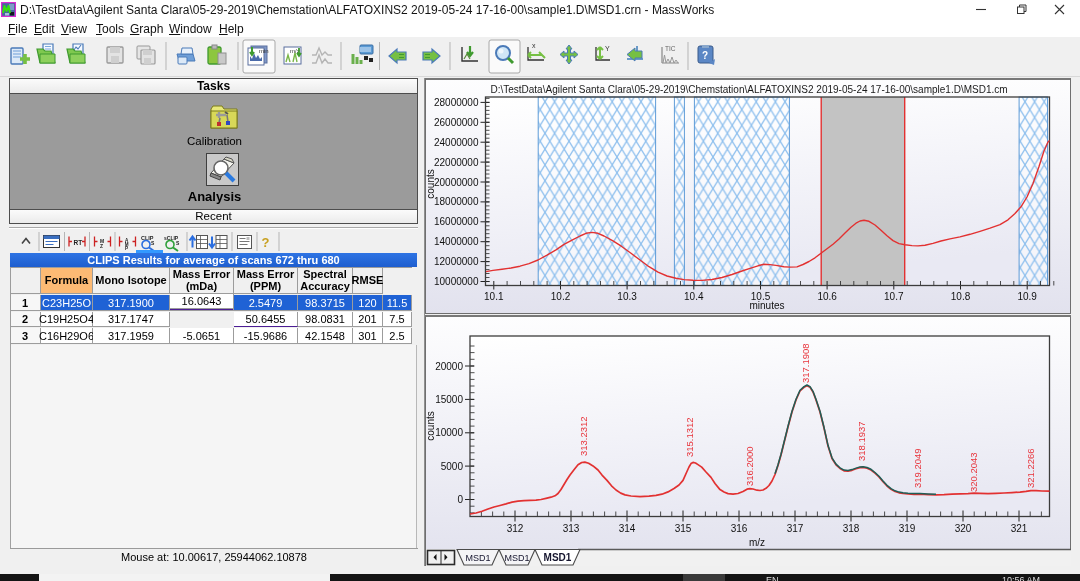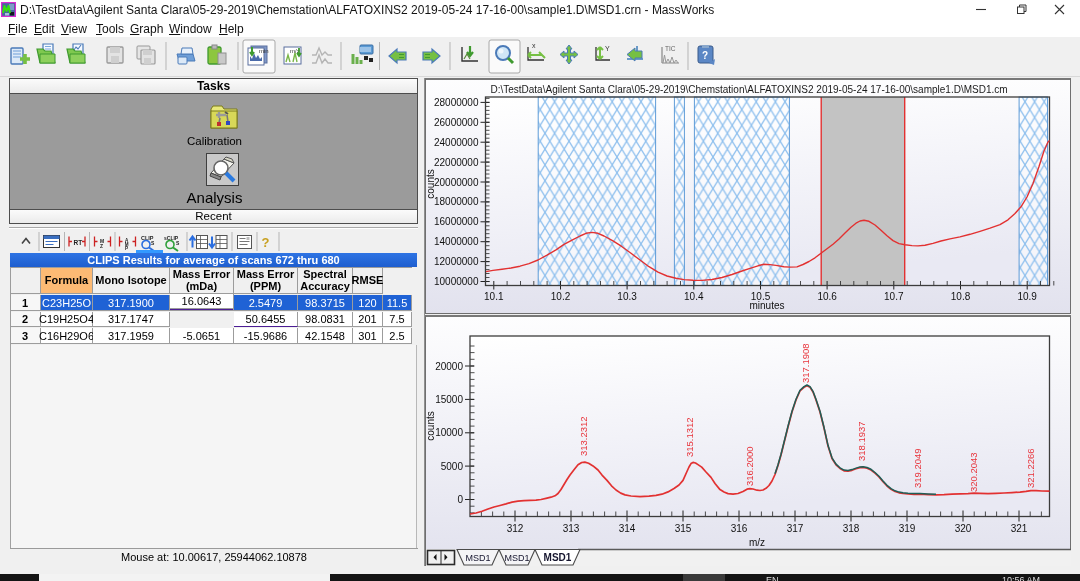--- a/index.html
+++ b/index.html
@@ -171,21 +171,21 @@
     </svg>
   <div class="abs" style="left:0;top:41px;width:409px;text-align:center;font-size:11.5px;color:#000;">Calibration</div>
   <svg style="position:absolute;left:196px;top:59px" width="33" height="33" viewBox="0 0 33 33">
       <rect x="0.5" y="0.5" width="32" height="32" fill="#c9c9c9" stroke="#3f3f3f"></rect>
       <path d="M5,20 L18,6 L28,10 L15,24 Z" fill="#f5f5ef" stroke="#555"></path>
       <path d="M18,6 L28,10 L26,6 L20,4 Z" fill="#d8d8c8" stroke="#555"></path>
       <path d="M5,20 L15,24 L14,27 L4,23 Z" fill="#888" stroke="#444"></path>
       <circle cx="15" cy="15" r="7" fill="#ffffff" stroke="#666" stroke-width="1.6"></circle>
       <path d="M20,20 L28,28" stroke="#2a7ae0" stroke-width="4"></path>
     </svg>
-  <div class="abs" style="left:0;top:95px;width:409px;text-align:center;font-size:15px;color:#000;">Analysis</div>
+  <div class="abs" style="left:0;top:95px;width:409px;text-align:center;font-size:13px;color:#000;font-weight:bold;">Analysis</div>
 </div>
 <div class="abs" style="left:9px;top:209px;width:409px;height:15px;background:linear-gradient(#fbfbfb,#ebebeb);border:1px solid #4d4d4d;">
   <div style="text-align:center;font-size:11.5px;color:#000;line-height:13px;">Recent</div>
 </div>
 <div class="abs" style="left:9px;top:227px;width:409px;height:2px;border-top:1px solid #a8a8a8;border-bottom:1px solid #fff;"></div>
 
 <div class="abs" style="left:10px;top:230px;width:408px;height:23px;background:#f0f0f0;">
   <svg width="408" height="23" viewBox="0 0 408 23" style="position:absolute;left:0;top:0">
       <g transform="translate(16,11.5)">
         <path d="M-4,2 L0,-3 L4,2" stroke="#444" stroke-width="1.6" fill="none"></path>

